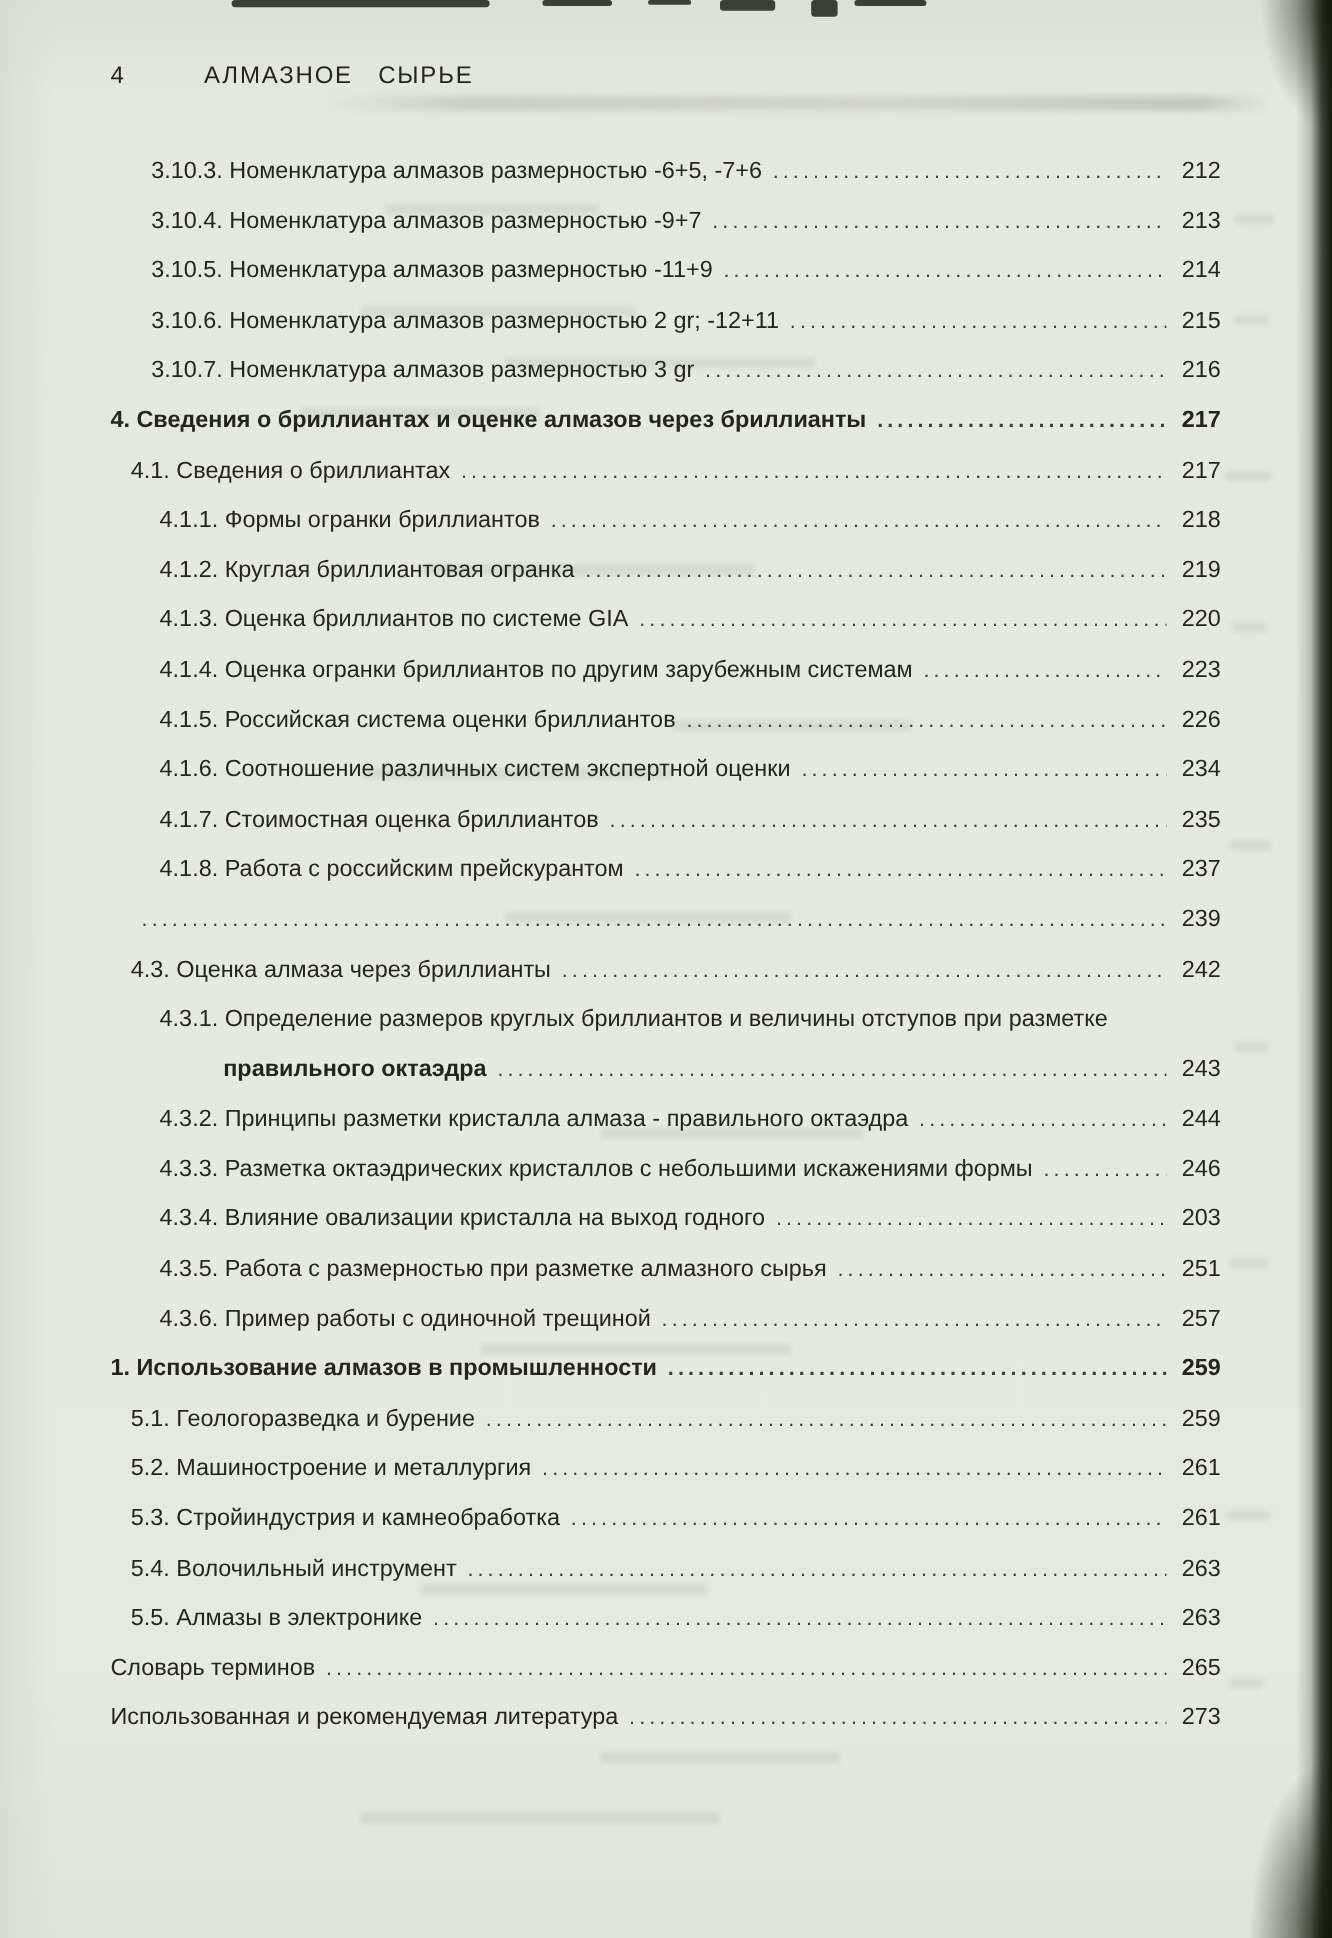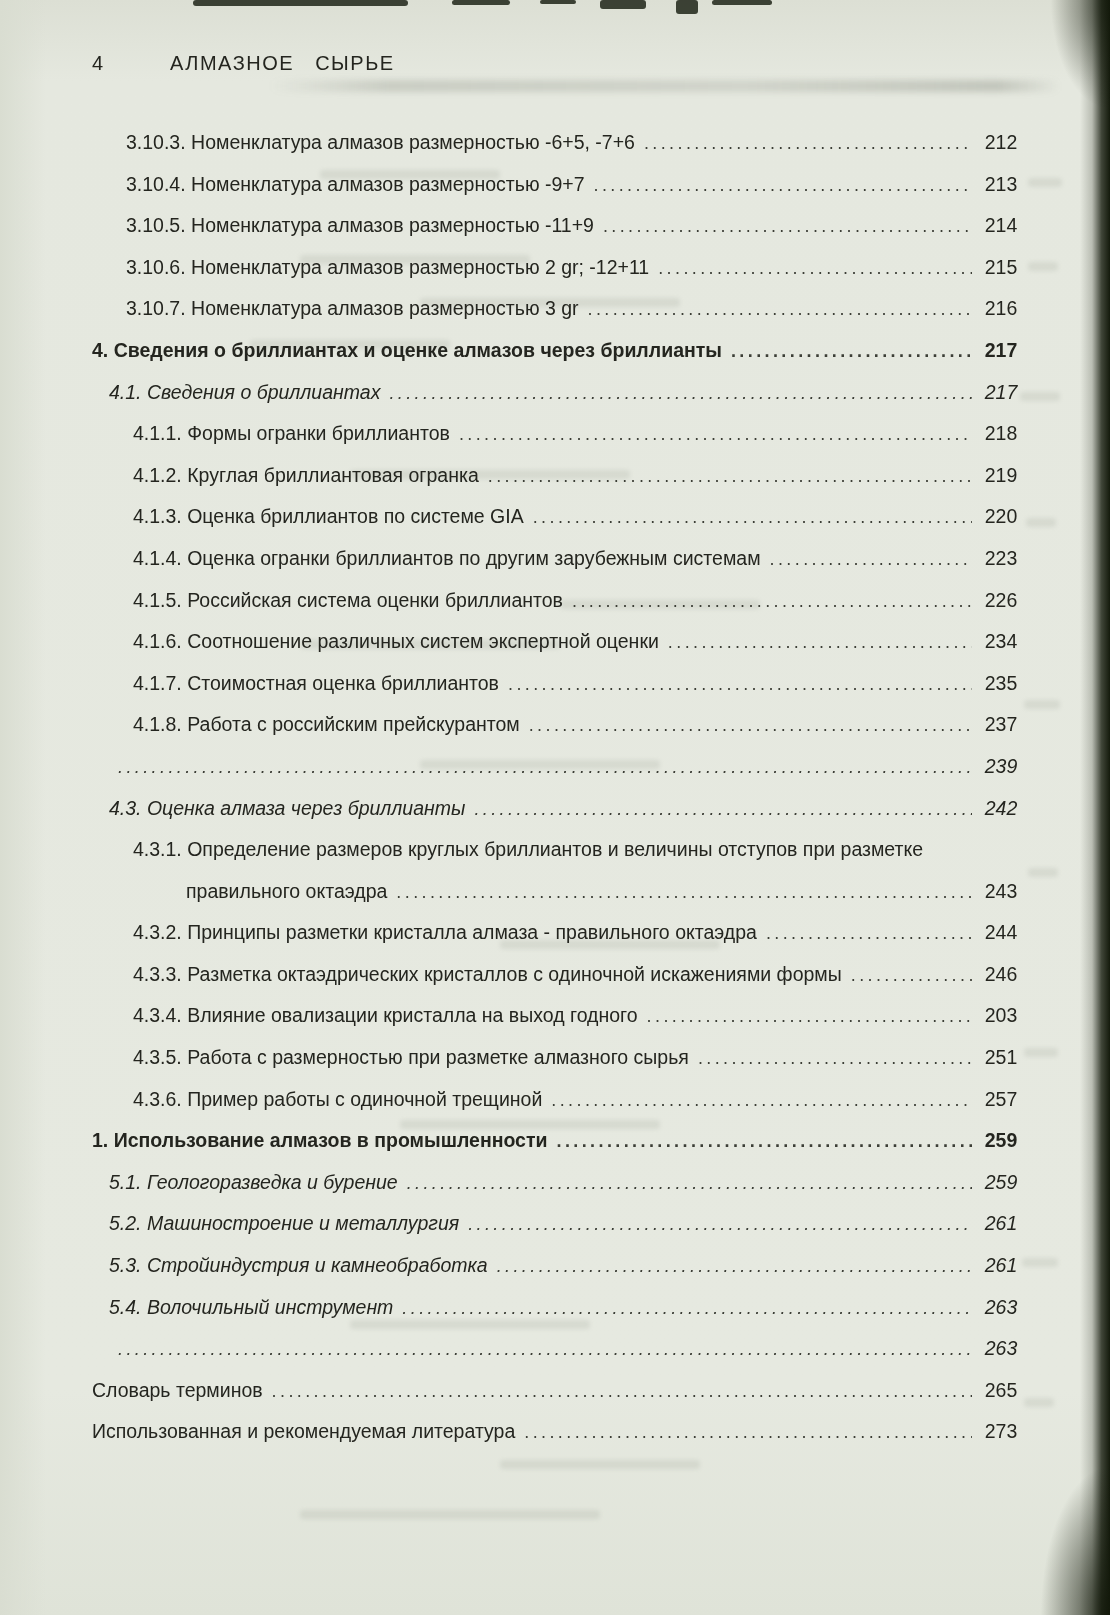--- a/index.html
+++ b/index.html
@@ -47,24 +47,24 @@
     display:flex;align-items:baseline;
     height:41.6px;line-height:41.6px;font-size:19.5px;white-space:nowrap;
   }
   .row .t{flex:0 0 auto;}
   .dots{flex:1 1 auto;overflow:hidden;margin:0 6px 0 9px;color:#3c3e36;}
   .dots::after{
     content:"..........................................................................................................................................................................................................";
     font-size:18px;letter-spacing:3.4px;
   }
   .pg{flex:0 0 46px;text-align:center;}
-  .lvl1{padding-left:17px;font-style:italic;}
+  .lvl1{padding-left:17px;}
   .lvl2{padding-left:34px;}
   .lvl2b{padding-left:41px;}
-  .cont .t{padding-left:94px;}
+  .cont .t{padding-left:94px;font-weight:bold;}
   .bold{font-weight:bold;}
 </style>
 </head>
 <body>
 
 <div class="mark" style="left:193px;top:0;width:215px;height:6px;"></div>
 <div class="mark" style="left:452px;top:0;width:58px;height:5px;"></div>
 <div class="mark" style="left:540px;top:0;width:36px;height:4px;"></div>
 <div class="mark" style="left:600px;top:0;width:46px;height:9px;"></div>
 <div class="mark" style="left:676px;top:0;width:22px;height:14px;"></div>
@@ -196,21 +196,21 @@
     <span class="dots"></span>
     <span class="pg">243</span>
   </div>
 
   <div class="row lvl2b">
     <span class="t">4.3.2. Принципы разметки кристалла алмаза - правильного октаэдра</span>
     <span class="dots"></span>
     <span class="pg">244</span>
   </div>
   <div class="row lvl2b">
-    <span class="t">4.3.3. Разметка октаэдрических кристаллов с одиночной искажениями формы</span>
+    <span class="t">4.3.3. Разметка октаэдрических кристаллов с небольшими искажениями формы</span>
     <span class="dots"></span>
     <span class="pg">246</span>
   </div>
   <div class="row lvl2b">
     <span class="t">4.3.4. Влияние овализации кристалла на выход годного</span>
     <span class="dots"></span>
     <span class="pg">203</span>
   </div>
   <div class="row lvl2b">
     <span class="t">4.3.5. Работа с размерностью при разметке алмазного сырья</span>
@@ -243,20 +243,21 @@
     <span class="t">5.3. Стройиндустрия и камнеобработка</span>
     <span class="dots"></span>
     <span class="pg">261</span>
   </div>
   <div class="row lvl1">
     <span class="t">5.4. Волочильный инструмент</span>
     <span class="dots"></span>
     <span class="pg">263</span>
   </div>
   <div class="row lvl1">
+    <span class="t">5.5. Алмазы в электронике</span>
     <span class="dots"></span>
     <span class="pg">263</span>
   </div>
 
   <div class="row">
     <span class="t">Словарь терминов</span>
     <span class="dots"></span>
     <span class="pg">265</span>
   </div>
   <div class="row">

